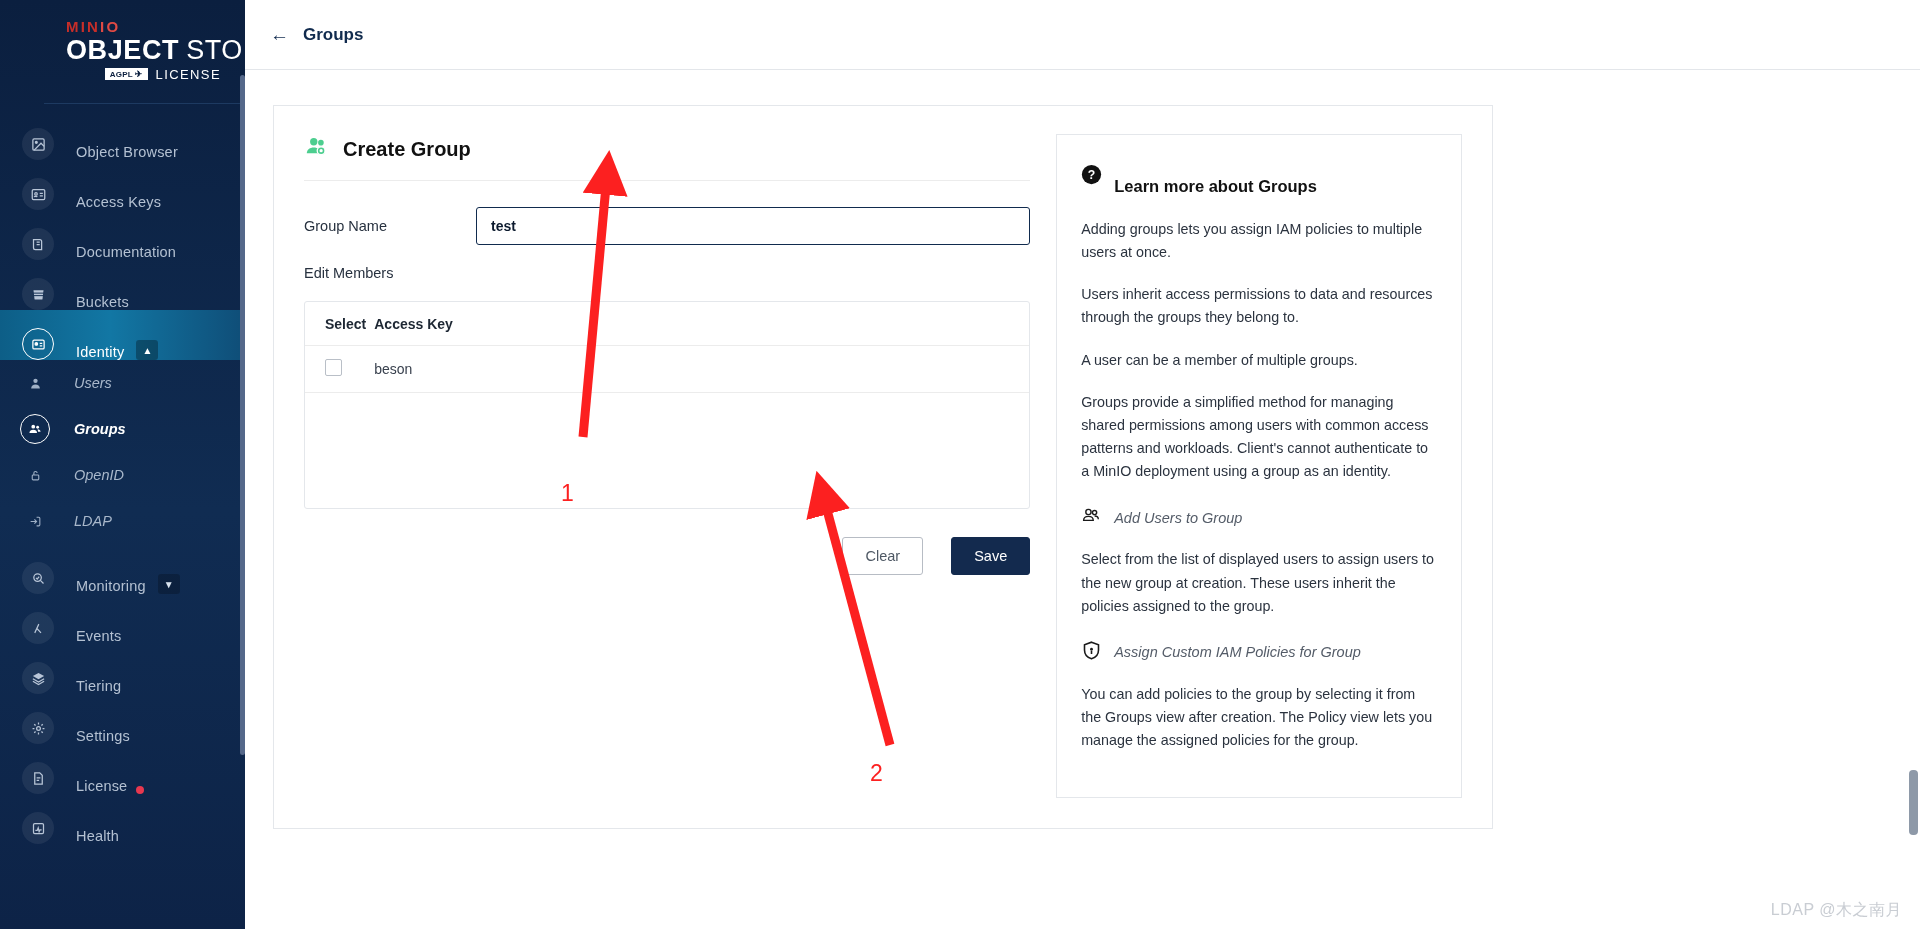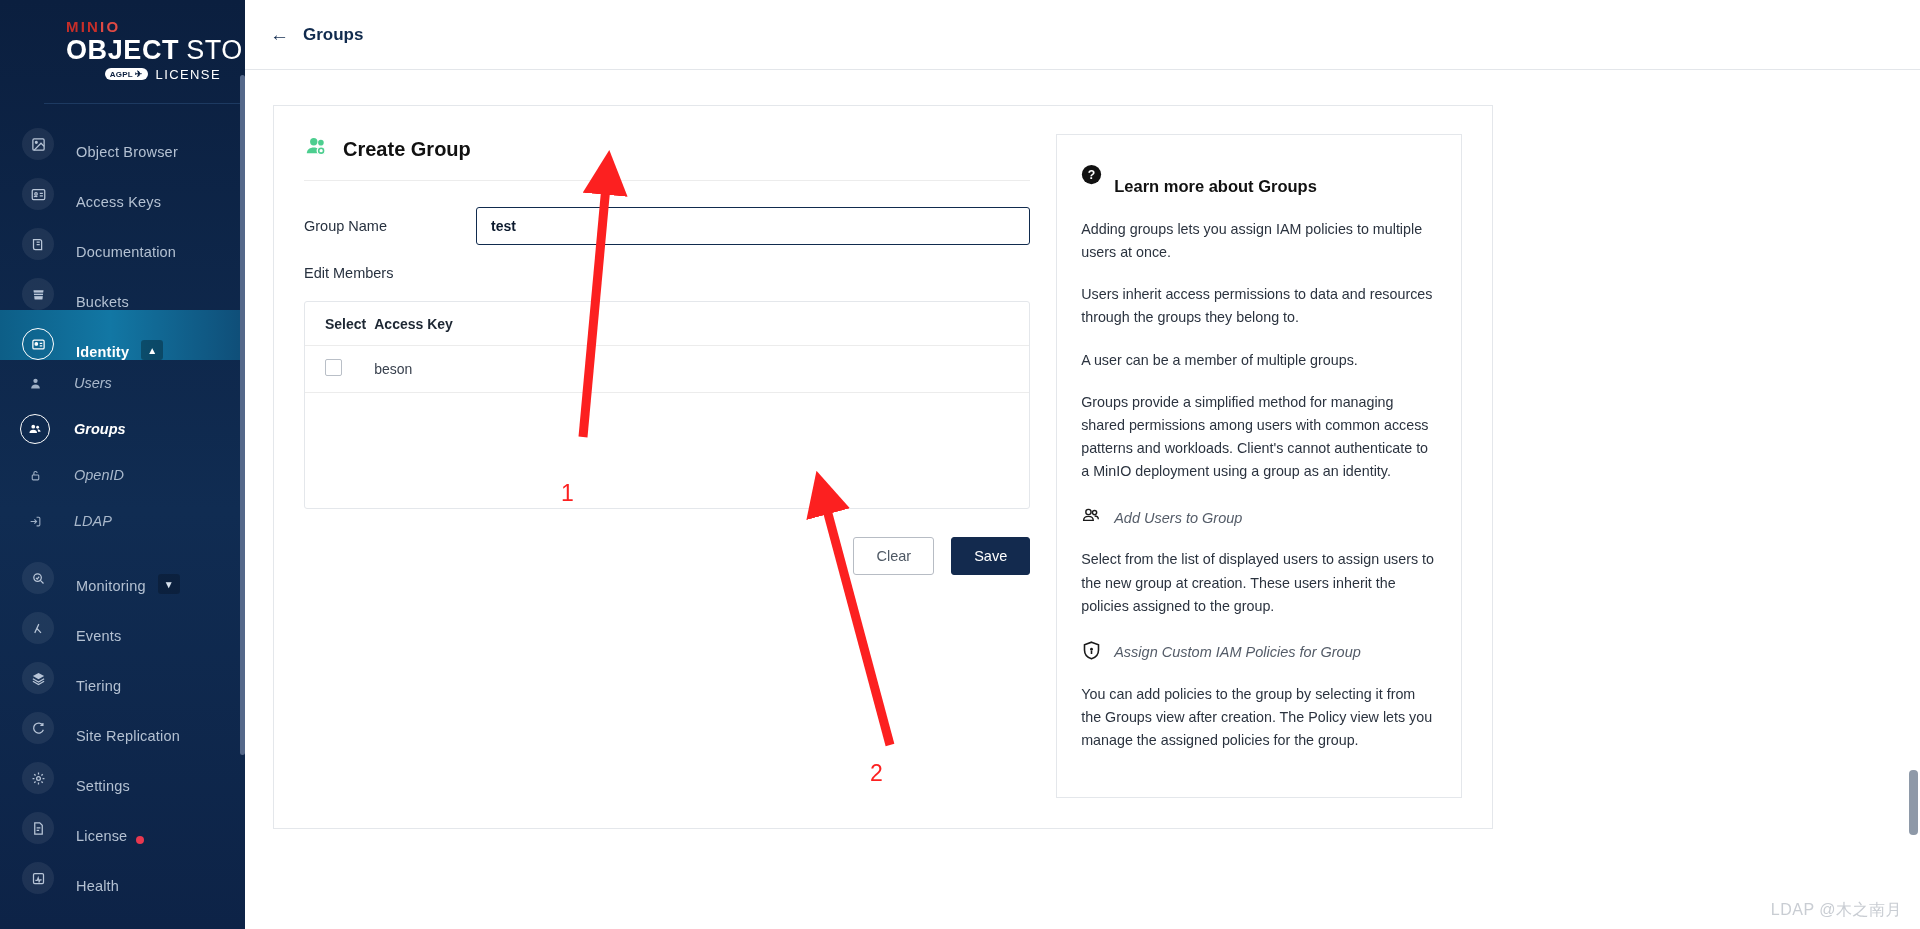--- a/index.html
+++ b/index.html
@@ -32,21 +32,21 @@
     line-height: 1.05; margin-top: 1px;
   }
   .logo-object { color: #fff; font-size: 27px; font-weight: 800; letter-spacing: .6px; }
   .logo-store { color: #fff; font-size: 27px; font-weight: 300; letter-spacing: .6px; }
   .logo-sub {
     display: flex; align-items: center; gap: 8px; margin-top: 2px;
     justify-content: flex-end; padding-right: 2px;
   }
   .agpl-badge {
     background: #fff; color: #0b1f3f; font-size: 8px; font-weight: 800;
-    padding: 1px 5px; border-radius: 6px; letter-spacing: .2px;
+    padding: 1px 5px; border-radius: 0; letter-spacing: .2px;
     display: inline-flex; align-items: center; gap: 2px;
   }
   .agpl-badge .swoosh { color: #0b1f3f; font-size: 9px; }
   .logo-license { color: #fff; font-size: 13px; font-weight: 400; letter-spacing: 1.4px; }
 
   #nav { padding-top: 6px; }
   .nav-item {
     display: flex; align-items: flex-end; height: 50px;
     padding-left: 22px; cursor: pointer; position: relative;
   }
@@ -58,21 +58,21 @@
   }
   .nav-item .ni-label {
     margin-left: 22px; color: #b4c1d2; font-size: 14.5px; letter-spacing: .2px;
   }
   .nav-item.active {
     background: linear-gradient(90deg, #0d5e87 0%, #1277a4 45%, #0f4d77 100%);
   }
   .nav-item.active .ni-icon {
     background: transparent; border: 1.6px solid #fff; color: #fff;
   }
-  .nav-item.active .ni-label { color: #fff; font-weight: 700; }
+  .nav-item.active .ni-label { color: #fff; font-weight: 400; }
   .chev {
     margin-left: 12px; width: 22px; height: 20px; border-radius: 3px;
     background: rgba(0,0,0,0.22); color: #dbe5f0; font-size: 10px;
     display: flex; align-items: center; justify-content: center;
   }
   .nav-item.active .chev { background: rgba(0,0,0,0.3); color: #fff; }
 
   .sub-item {
     display: flex; align-items: center; height: 46px;
     padding-left: 24px; cursor: pointer; font-style: italic;
@@ -149,21 +149,21 @@
   table.utbl td {
     font-size: 14px; color: #39414e; padding: 13px 8px 13px 0;
     border-bottom: 1px solid #ececec;
   }
   table.utbl td.col-select { padding-left: 20px; }
   .cbx {
     width: 17px; height: 17px; border: 1px solid #b9bfc7;
     border-radius: 2px; background: #fff; display: inline-block; cursor: pointer;
   }
 
-  #btn-row { display: flex; justify-content: flex-end; gap: 17px; margin-top: 28px; }
+  #btn-row { display: flex; justify-content: flex-end; gap: 28px; margin-top: 28px; }
   .btn {
     min-width: 72px; height: 38px; border-radius: 3px; font-size: 14.5px;
     padding: 0 22px; cursor: pointer; font-family: "Liberation Sans", sans-serif;
   }
   .btn-clear { background: #fff; border: 1px solid #b7bcc4; color: #4e5864; }
   .btn-save { background: #132a4e; border: 1px solid #132a4e; color: #fff; }
 
   
   #help-panel {
     width: 415px; border: 1px solid #e4e7eb; background: #fff;
@@ -343,29 +343,20 @@
         <span class="ni-icon">
           <svg width="15" height="15" viewBox="0 0 24 24" fill="currentColor">
             <path d="M12 3l9 5-9 5-9-5z"></path>
               <path d="M3 12.5l9 5 9-5" fill="none" stroke="currentColor" stroke-width="2"></path>
             <path d="M3 16.5l9 5 9-5" fill="none" stroke="currentColor" stroke-width="2"></path>
           </svg>
         </span>
         <span class="ni-label">Tiering</span>
       </div>
 
-      <div class="nav-item">
-        <span class="ni-icon">
-          <svg width="15" height="15" viewBox="0 0 24 24" fill="none" stroke="currentColor" stroke-width="2">
-            <path d="M19 7a8 8 0 10.8 7"></path>
-              <path d="M19 3v4h-4"></path>
-          </svg>
-        </span>
-        <span class="ni-label">Site Replication</span>
-      </div>
 
       <div class="nav-item">
         <span class="ni-icon">
           <svg width="15" height="15" viewBox="0 0 24 24" fill="none" stroke="currentColor" stroke-width="2">
             <circle cx="12" cy="12" r="3"></circle>
             <path d="M12 2.5v3M12 18.5v3M2.5 12h3M18.5 12h3M5.2 5.2l2.1 2.1M16.7 16.7l2.1 2.1M18.8 5.2l-2.1 2.1M7.3 16.7l-2.1 2.1"></path>
           </svg>
         </span>
         <span class="ni-label">Settings</span>
       </div>

